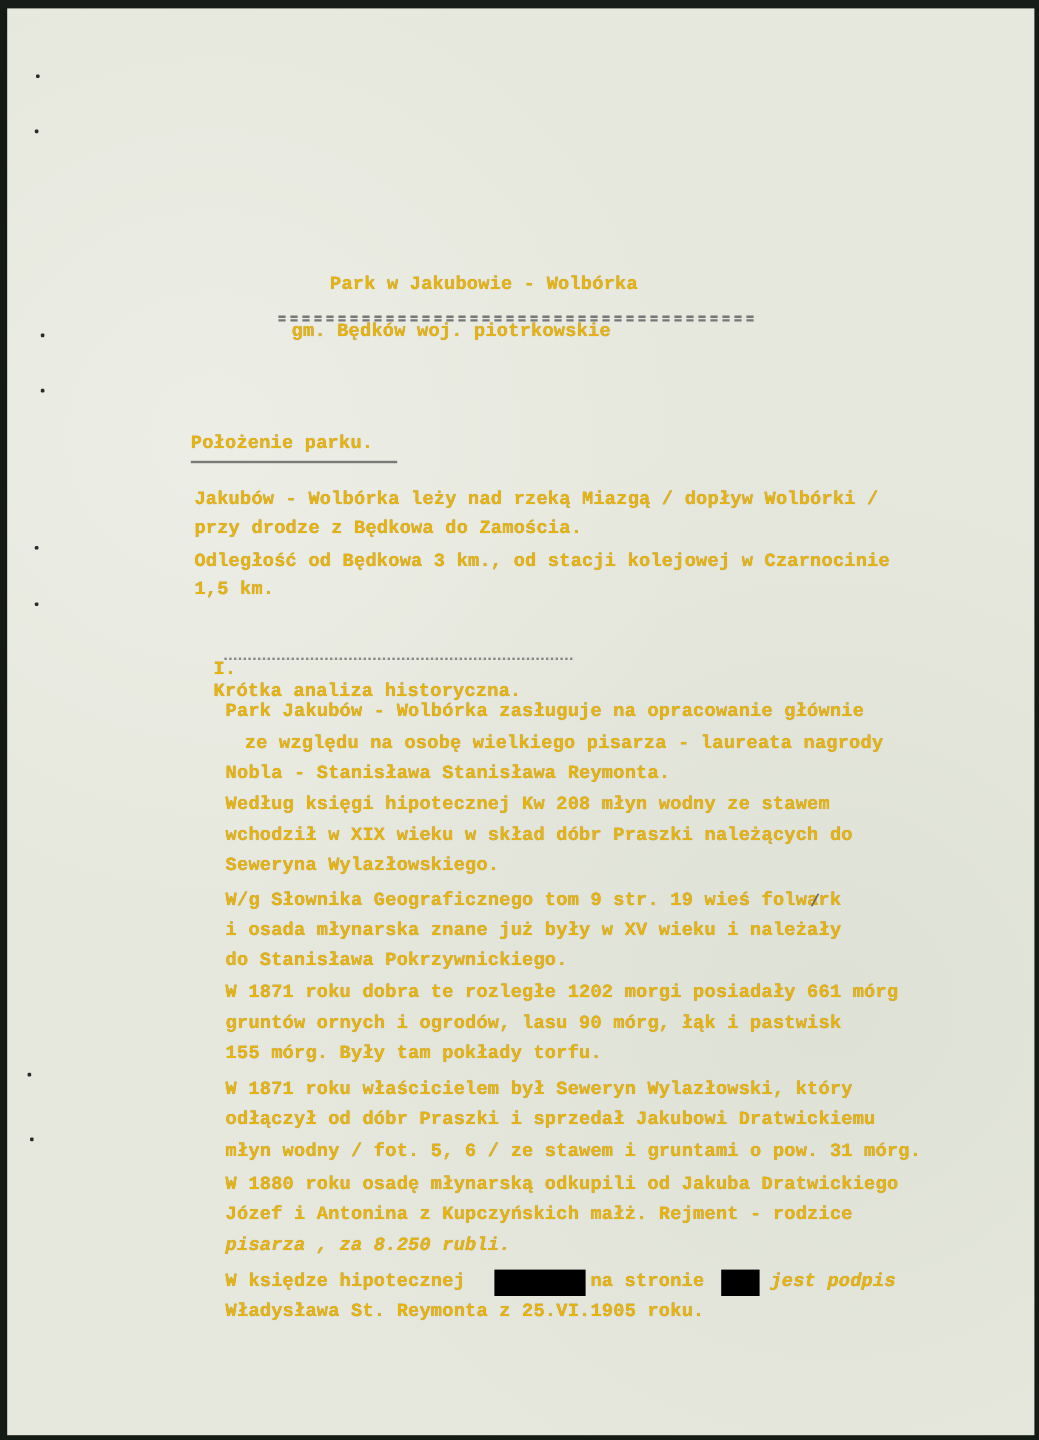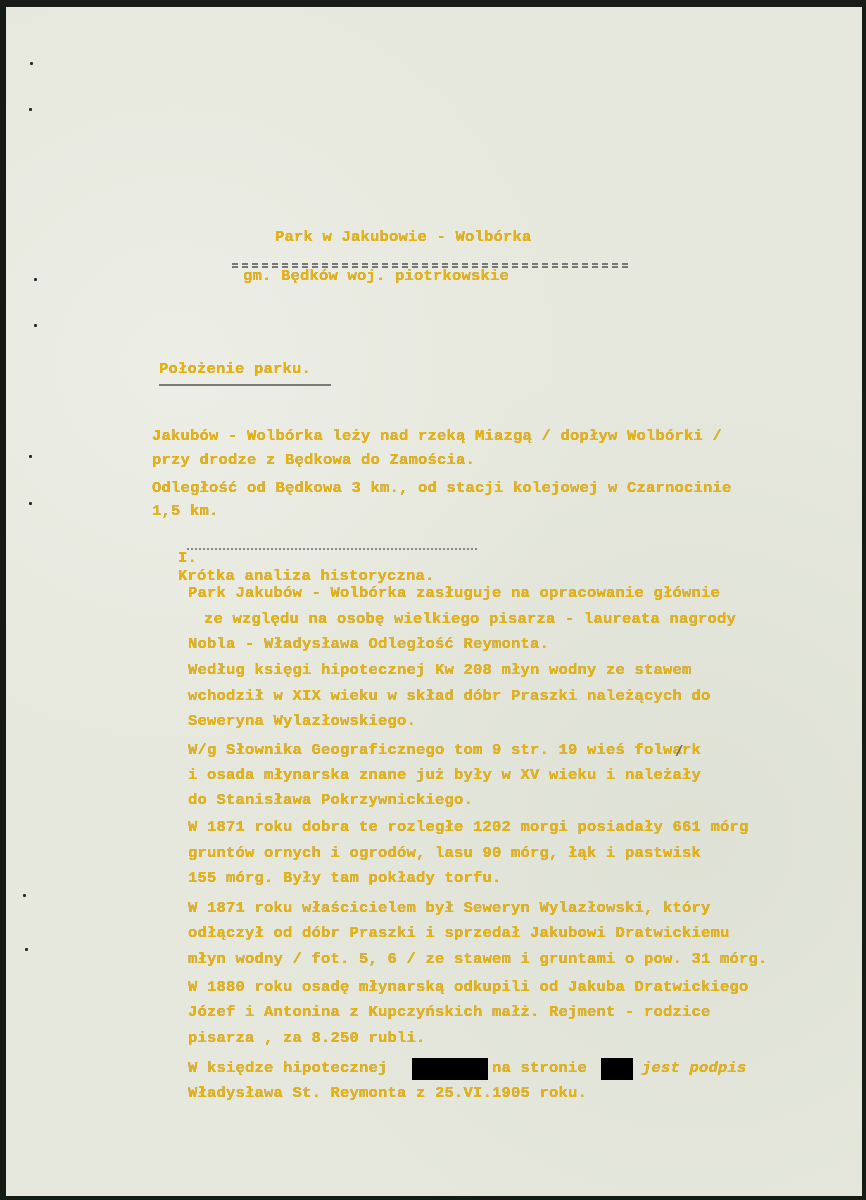--- a/index.html
+++ b/index.html
@@ -33,21 +33,21 @@
     .title { left: 275px; top: 228px; }
     .title-rule {
       position: absolute; left: 232px; top: 263px; width: 396px; height: 5px;
       border-top: 2px dashed #777; border-bottom: 2px dashed #777; box-sizing: border-box;
     }
     .subtitle { left: 243px; top: 267px; }
     .h-section { left: 159px; top: 360px; }
     .h-rule {
       position: absolute; left: 159px; top: 384px; width: 172px; height: 2px; background: #7a7a76;
     }
-    .p-line { left: 152px; margin-top: 20px; }
+    .p-line { left: 162px; }
     .p-line-indent { left: 188px; }
     .h2 { left: 159px; top: 531px; }
     .h2-under {
       position: absolute; left: 187px; top: 548px; width: 290px; height: 3px;
       border-top: 2px dotted #888;
     }
     .redact {
       position: absolute; background: #000;
     }
     .redact-1 { left: 412px; top: 1058px; width: 76px; height: 22px; }
@@ -86,36 +86,36 @@
 <div class="typed p-line" style="top:482px;">1,5 km.</div>
 
 <div class="typed h2">
   <span>I.</span>
   <span>Krótka analiza historyczna.</span>
 </div>
 <div class="h2-under"></div>
 
 <div class="typed p-line-indent" style="top:584px;">Park Jakubów - Wolbórka zasługuje na opracowanie głównie</div>
 <div class="typed p-line-indent" style="top:610px;margin-left:16px;">ze względu na osobę wielkiego pisarza - laureata nagrody</div>
-<div class="typed p-line-indent" style="top:635px;">Nobla - Władysława Odległość Reymonta.</div>
+<div class="typed p-line-indent" style="top:635px;">Nobla - Stanisława Stanisława Reymonta.</div>
 <div class="typed p-line-indent" style="top:661px;">Według księgi hipotecznej Kw 208 młyn wodny ze stawem</div>
 <div class="typed p-line-indent" style="top:687px;">wchodził w XIX wieku w skład dóbr Praszki należących do</div>
 <div class="typed p-line-indent" style="top:712px;">Seweryna Wylazłowskiego.</div>
 <div class="typed p-line-indent" style="top:741px;">W/g Słownika Geograficznego tom 9 str. 19 wieś folwark</div>
 <div class="typed p-line-indent" style="top:766px;">i osada młynarska znane już były w XV wieku i należały</div>
 <div class="typed p-line-indent" style="top:791px;">do Stanisława Pokrzywnickiego.</div>
 <div class="typed p-line-indent" style="top:818px;">W 1871 roku dobra te rozległe 1202 morgi posiadały 661 mórg</div>
 <div class="typed p-line-indent" style="top:844px;">gruntów ornych i ogrodów, lasu 90 mórg, łąk i pastwisk</div>
 <div class="typed p-line-indent" style="top:869px;">155 mórg. Były tam pokłady torfu.</div>
 <div class="typed p-line-indent" style="top:899px;">W 1871 roku właścicielem był Seweryn Wylazłowski, który</div>
 <div class="typed p-line-indent" style="top:924px;">odłączył od dóbr Praszki i sprzedał Jakubowi Dratwickiemu</div>
 <div class="typed p-line-indent" style="top:950px;">młyn wodny / fot. 5, 6 / ze stawem i gruntami o pow. 31 mórg.</div>
 <div class="typed p-line-indent" style="top:978px;">W 1880 roku osadę młynarską odkupili od Jakuba Dratwickiego</div>
 <div class="typed p-line-indent" style="top:1003px;">Józef i Antonina z Kupczyńskich małż. Rejment - rodzice</div>
-<div class="typed p-line-indent" style="top:1029px;">pisarza , za 8.250 rubli.</div>
+<div class="typed p-line-indent" style="top:1029px;font-style:italic;">pisarza , za 8.250 rubli.</div>
 
 <div class="typed p-line-indent" style="top:1059px;">W księdze hipotecznej</div>
 <div class="redact redact-1"></div>
 <div class="typed" style="left:492px;top:1059px;">na stronie</div>
 <div class="redact redact-2"></div>
 <div class="typed" style="left:642px;top:1059px;font-style:italic;">jest podpis</div>
 <div class="typed p-line-indent" style="top:1084px;">Władysława St. Reymonta z 25.VI.1905 roku.</div>
 
 <div class="mark-slash" style="left:675px;top:744px;">/</div>
 

